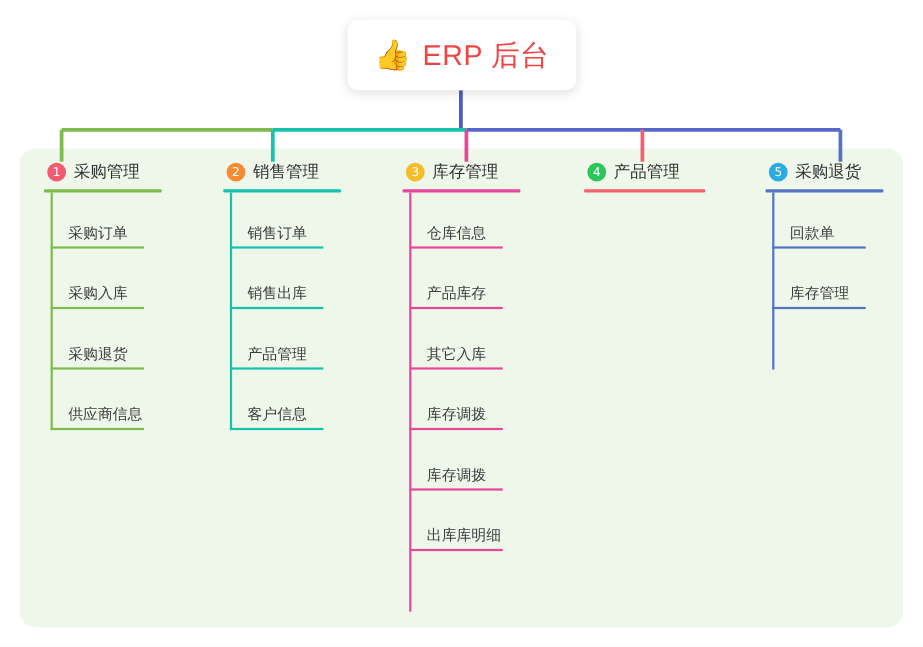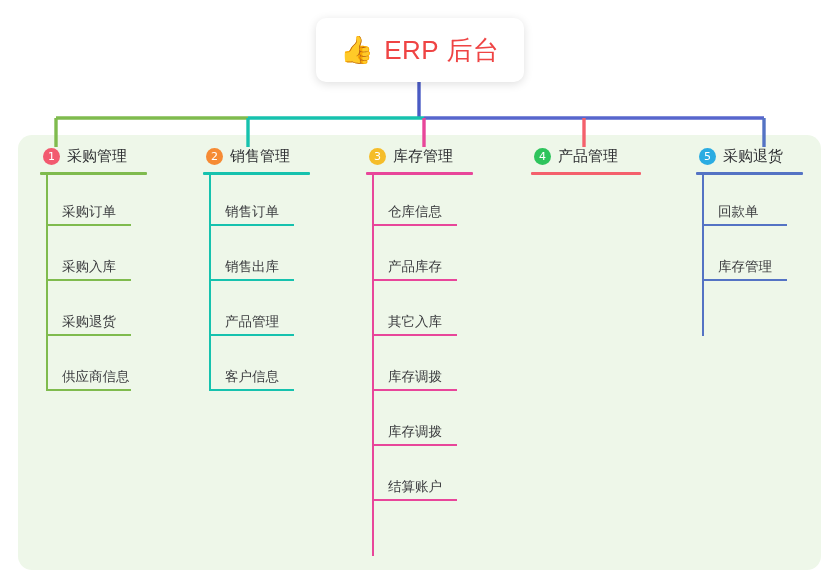--- a/index.html
+++ b/index.html
@@ -182,21 +182,21 @@
           </div>
           <div class="leaf">
             <div class="leaf-label">库存调拨</div>
             <div class="leaf-rule" style="background: rgb(232, 70, 154); width: 85px;"></div>
           </div>
           <div class="leaf">
             <div class="leaf-label">库存调拨</div>
             <div class="leaf-rule" style="background: rgb(232, 70, 154); width: 85px;"></div>
           </div>
           <div class="leaf">
-            <div class="leaf-label">结算账户</div>
+            <div class="leaf-label">出库库明细</div>
             <div class="leaf-rule" style="background: rgb(232, 70, 154); width: 85px;"></div>
           </div>
         </div>
       </div>
       <div class="col" style="left: 531px;">
         <div class="col-head">
           <span class="badge" style="background: rgb(46, 196, 92);">4</span>
           <span class="head-label">产品管理</span>
         </div>
         <div class="head-rule" style="background: rgb(244, 96, 108); width: 110px;"></div>

